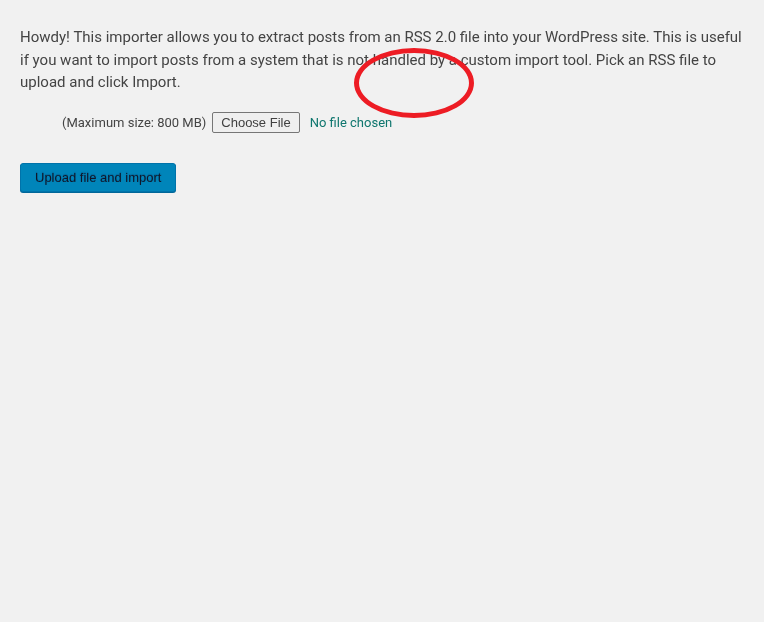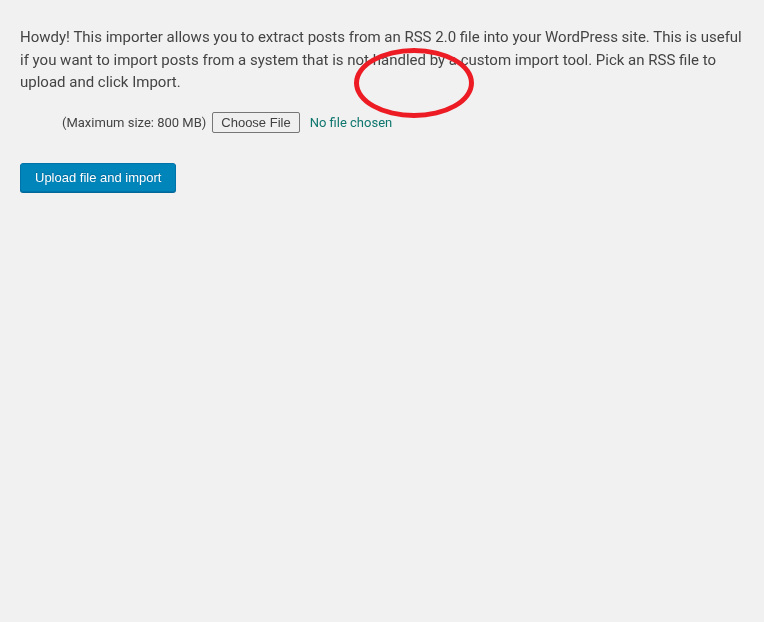--- a/index.html
+++ b/index.html
@@ -52,21 +52,21 @@
       cursor: pointer;
       color: #404040;
     }
     .no-file-text {
       color: #0f766e;
       margin-left: 4px;
     }
     .upload-btn {
       background: #0085ba;
       border: 1px solid #0073aa;
-      color: #ffffff;
+      color: #0f172a;
       padding: 6px 14px;
       font-size: 13px;
       border-radius: 3px;
       cursor: pointer;
       text-shadow: 0 -1px 1px #006799;
       box-shadow: 0 1px 0 #006799;
     }
     .annotation-ellipse {
       position: absolute;
       left: 354px;

